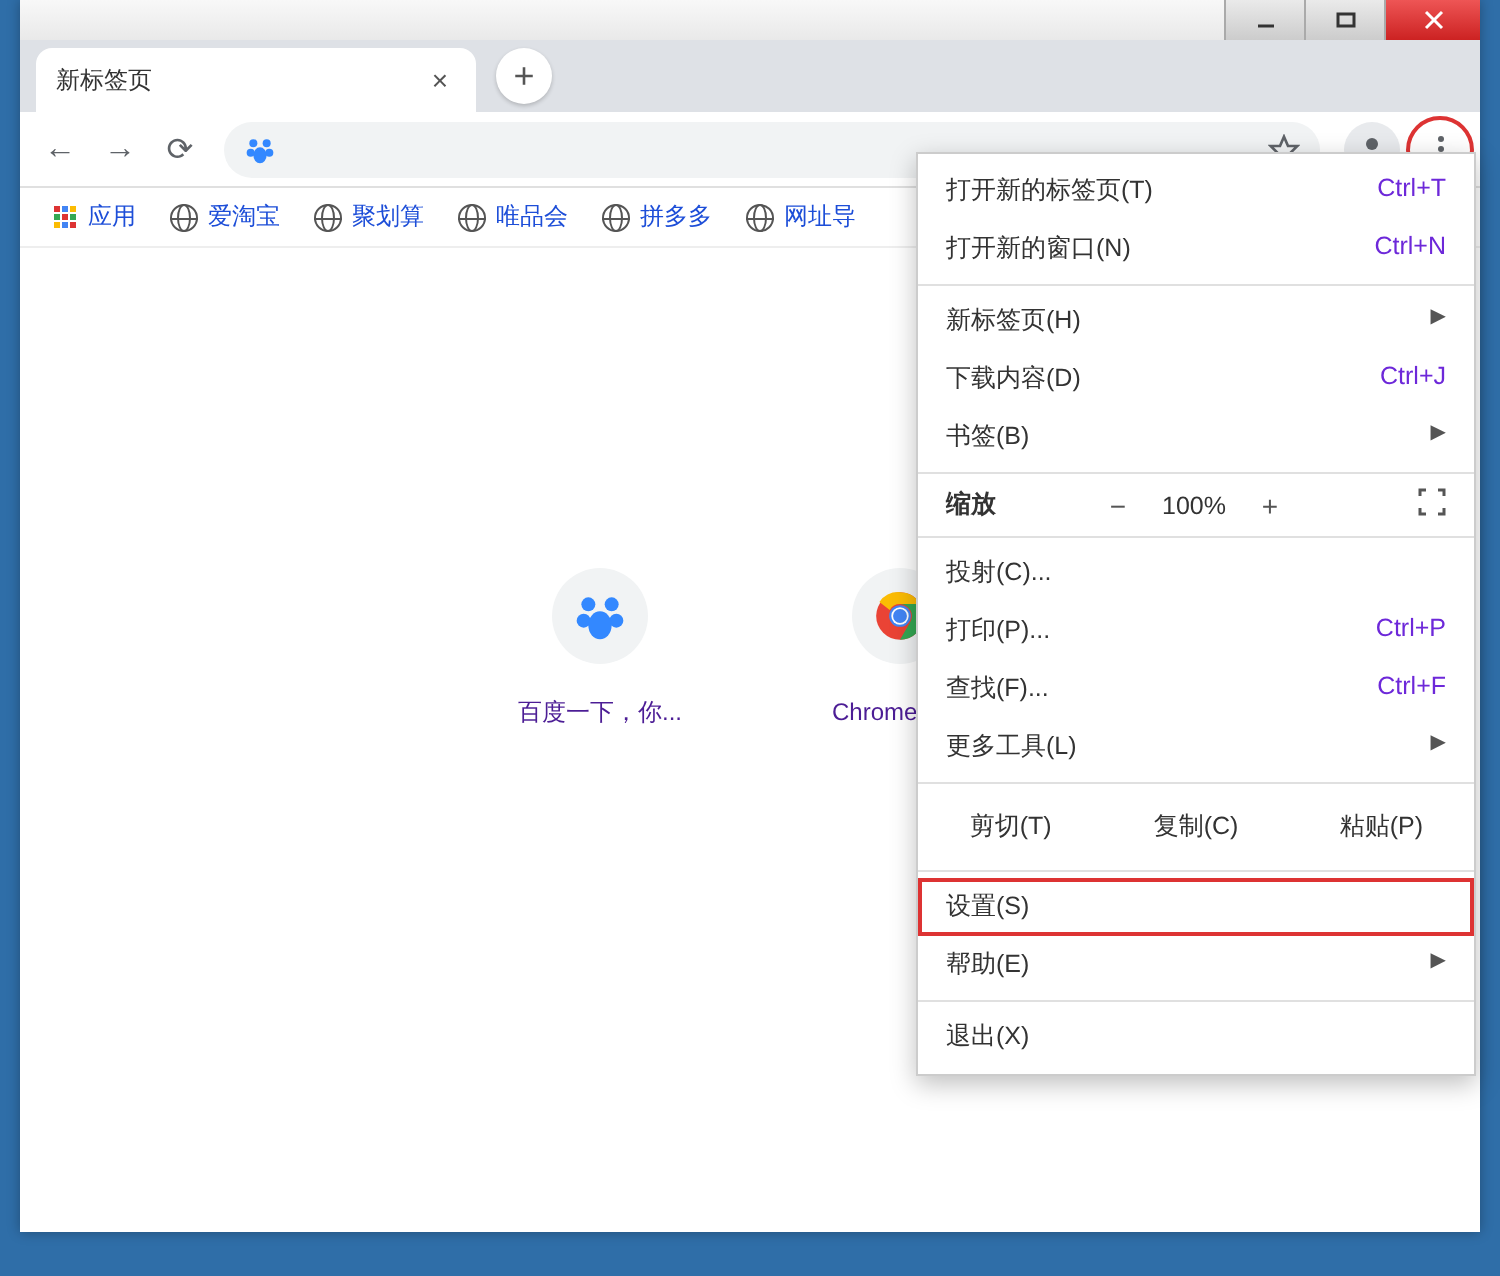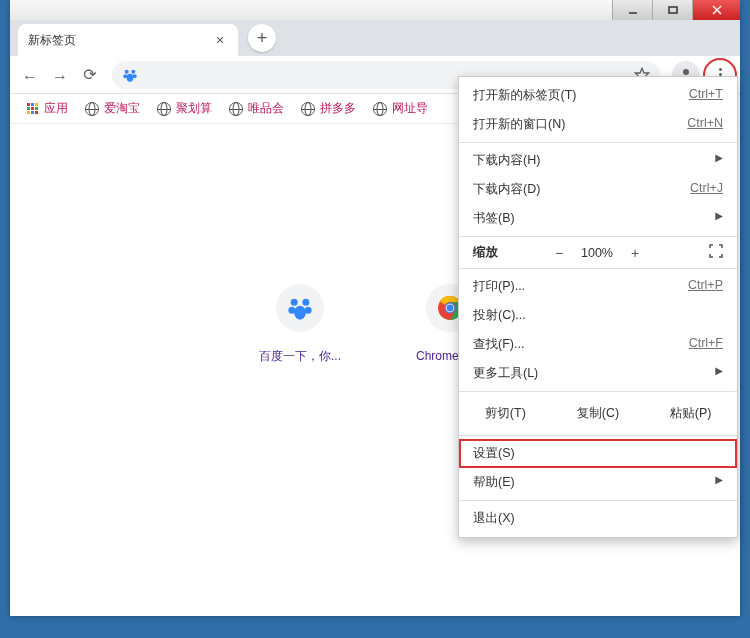--- a/index.html
+++ b/index.html
@@ -20,40 +20,40 @@
   .omnibox { flex: 1; height: 28px; background: #f1f3f4; border-radius: 14px; display:flex; align-items:center; padding: 0 10px; margin: 0 6px; }
   .omnibox-icon { width:16px; height:16px; color:#4285f4; }
   .omnibox input { flex:1; border:none; background:transparent; outline:none; font-size:13px; margin-left:8px; }
   .star { width:16px; height:16px; color:#5f6368; }
   .avatar { width:28px; height:28px; border-radius:50%; background:#e8eaed; display:flex;align-items:center;justify-content:center; margin:0 4px; }
   .avatar svg { width:18px; height:18px; fill:#5f6368; }
   .kebab { width:28px; height:28px; display:flex; flex-direction:column; align-items:center; justify-content:center; gap:2px; border-radius:50%; }
   .kebab span { width:3px; height:3px; background:#5f6368; border-radius:50%; }
   .red-box { outline: 2px solid #d33; outline-offset: 1px; }
 
-  .bookmarks { height: 30px; border-bottom: 1px solid #eee; display:flex; align-items:center; padding:0 8px; gap:4px; font-size:12px; color:#be185d; }
+  .bookmarks { height: 30px; border-bottom: 1px solid #eee; display:flex; align-items:center; padding:0 8px; gap:4px; font-size:12px; color:#1d4ed8; }
   .bk { display:flex; align-items:center; gap:4px; padding:2px 6px; }
   .bk-icon { width:16px;height:16px;display:flex;align-items:center;justify-content:center; }
   .apps-icon { display:grid; grid-template-columns:repeat(3,3px); grid-template-rows:repeat(3,3px); gap:1px; }
   .apps-icon i { background:#d33; }
   .apps-icon i:nth-child(2){background:#4285f4;} .apps-icon i:nth-child(3){background:#fbbc04;}
   .apps-icon i:nth-child(4){background:#34a853;} .apps-icon i:nth-child(6){background:#34a853;}
   .apps-icon i:nth-child(7){background:#fbbc04;} .apps-icon i:nth-child(8){background:#4285f4;}
   .globe { width:14px;height:14px;border:1.5px solid #555;border-radius:50%; position:relative; }
   .globe::before { content:''; position:absolute; left:50%; top:-1px; bottom:-1px; width:5px; border:1.5px solid #555; border-radius:50%; transform:translateX(-50%);}
   .globe::after { content:''; position:absolute; left:-1px; right:-1px; top:50%; height:0; border-top:1.5px solid #555;}
 
   .content { flex:1; background:#fff; position:relative; }
   .tiles { position:absolute; top:160px; left:0; right:0; display:flex; justify-content:center; gap:40px; }
   .tile { width:110px; text-align:center; font-size:12px; color:#4c1d95; }
   .tile-icon { width:48px; height:48px; border-radius:50%; background:#f1f3f4; margin:0 auto 16px; display:flex;align-items:center;justify-content:center; }
 
   .menu { position:absolute; right:12px; top:76px; width:280px; background:#fff; border:1px solid #ccc; box-shadow:0 4px 12px rgba(0,0,0,.25); font-size:12.5px; color:#333; padding:4px 0; }
   .mi { padding:6px 14px; display:flex; align-items:flex-start; justify-content:space-between; min-height:28px; }
-  .mi .sc { color:#737373;text-decoration:underline; }
+  .mi .sc { color:#6d28d9; }
   .mi .chev { color:#555; font-size:10px; }
   .sep { height:1px; background:#e0e0e0; margin:3px 0; }
   .zoom-row { display:flex; align-items:center; padding:4px 14px; gap:0; }
   .zoom-row .lbl { flex:0 0 70px;font-weight:bold; }
   .zoom-row .zb { width:32px; text-align:center; color:#555; font-size:14px; }
   .zoom-row .zv { width:44px; text-align:center; }
   .zoom-row .fs { margin-left:auto; }
   .edit-row { display:flex; padding:4px 0; }
   .edit-row > div { flex:1; text-align:center; padding:6px 0; }
   .red-box2 { outline:2px solid #d33; outline-offset:-2px; }
@@ -208,21 +208,21 @@
   <div class="mi">
       <span>打开新的标签页(T)</span>
       <span class="sc">Ctrl+T</span>
     </div>
   <div class="mi">
       <span>打开新的窗口(N)</span>
       <span class="sc">Ctrl+N</span>
     </div>
   <div class="sep"></div>
   <div class="mi">
-      <span>下载内容(H)</span>
+      <span>新标签页(H)</span>
       <span class="chev">▶</span>
     </div>
   <div class="mi">
       <span>下载内容(D)</span>
       <span class="sc">Ctrl+J</span>
     </div>
   <div class="mi">
       <span>书签(B)</span>
       <span class="chev">▶</span>
     </div>
@@ -231,25 +231,25 @@
     <span class="lbl">缩放</span>
     <span class="zb">−</span>
     <span class="zv">100%</span>
     <span class="zb">+</span>
     <span class="fs"><svg width="14" height="14" viewBox="0 0 14 14" fill="none" stroke="#555" stroke-width="1.5">
           <path d="M1 4V1h3M13 4V1h-3M1 10v3h3M13 10v3h-3"></path>
         </svg></span>
   </div>
   <div class="sep"></div>
   <div class="mi">
+      <span>投射(C)...</span>
+    </div>
+  <div class="mi">
       <span>打印(P)...</span>
       <span class="sc">Ctrl+P</span>
-    </div>
-  <div class="mi">
-      <span>投射(C)...</span>
     </div>
   <div class="mi">
       <span>查找(F)...</span>
       <span class="sc">Ctrl+F</span>
     </div>
   <div class="mi">
       <span>更多工具(L)</span>
       <span class="chev">▶</span>
     </div>
   <div class="sep"></div>

